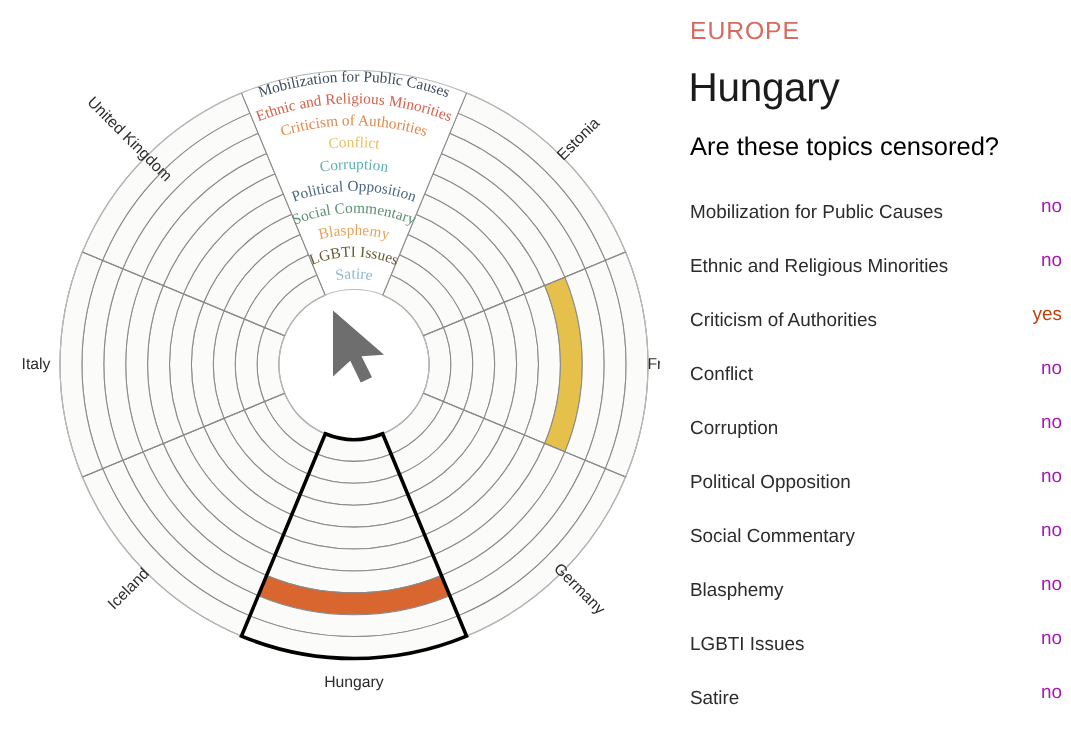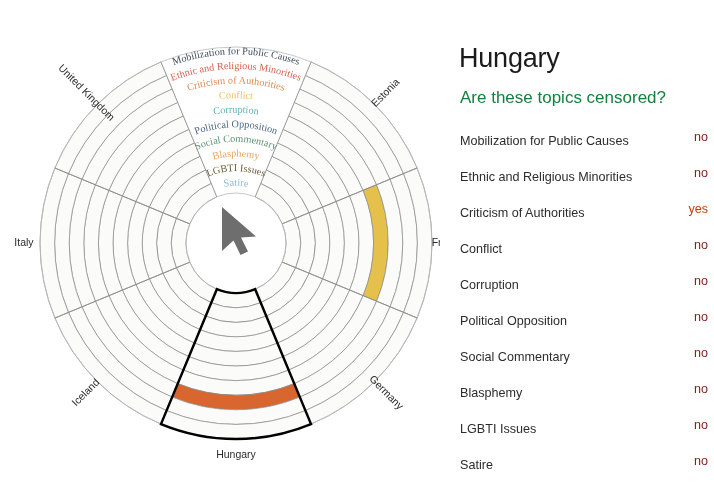--- a/index.html
+++ b/index.html
@@ -37,37 +37,37 @@
     position:absolute;left:5px;top:12px;
     font-size:16.5px;letter-spacing:0.6px;
     color:#d76a5e;font-weight:400;
   }
   #country-title{
     position:absolute;left:4px;top:43px;
     font-size:27px;color:#1b1b1b;font-weight:400;letter-spacing:-0.2px;
   }
   #question{
     position:absolute;left:5px;top:88px;
-    font-size:17px;color:#15803d;font-weight:400;
+    font-size:17px;color:#000000;font-weight:400;
   }
   #topic-rows{
     position:absolute;left:5px;top:128px;width:252px;
   }
   .topic-row{
     position:relative;height:36px;
   }
   .topic-name{
     position:absolute;left:0;top:6px;
     font-size:12.6px;color:#2c2c2c;
   }
   .topic-answer{
     position:absolute;right:4px;top:2px;
     font-size:12.6px;
   }
-  .ans-no{color:#7f1d1d;}
+  .ans-no{color:#a21caf;}
   .ans-yes{color:#c2410c;}
 </style>
 </head>
 <body>
 
 <div id="app">
 
   <div id="chart-pane">
     <svg id="radial-svg" width="440" height="487" viewBox="0 0 440 487">
       <defs>
@@ -452,20 +452,21 @@
           <text class="country-label" x="86.09" y="93.09" text-anchor="middle" dominant-baseline="middle" transform="rotate(45.00 86.09 93.09)">United Kingdom</text>
         </g>
 
       <g transform="translate(222,207)">
         <path class="cursor-arrow" d="M0,0 L0,44 L11.5,33.5 L18.5,48 L26,44.5 L19,30.5 L34,29.5 Z"></path>
       </g>
     </svg>
   </div>
 
   <div id="info-pane">
+    <div id="region-label">EUROPE</div>
     <div id="country-title">Hungary</div>
     <div id="question">Are these topics censored?</div>
     <div id="topic-rows">
         <div class="topic-row">
           <div class="topic-name">Mobilization for Public Causes</div>
           <div class="topic-answer ans-no">no</div>
         </div>
         <div class="topic-row">
           <div class="topic-name">Ethnic and Religious Minorities</div>
           <div class="topic-answer ans-no">no</div>

